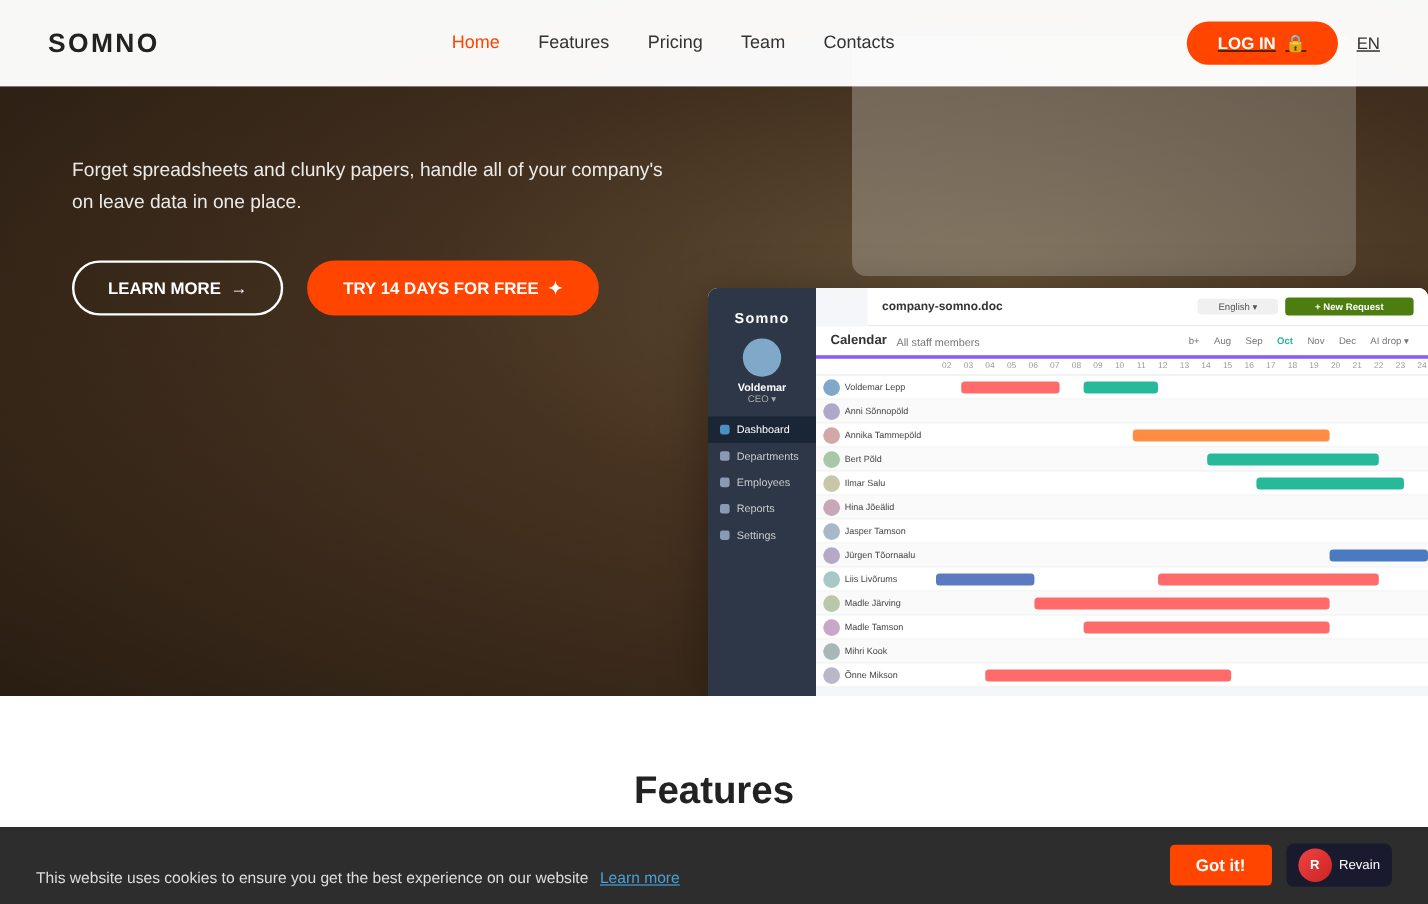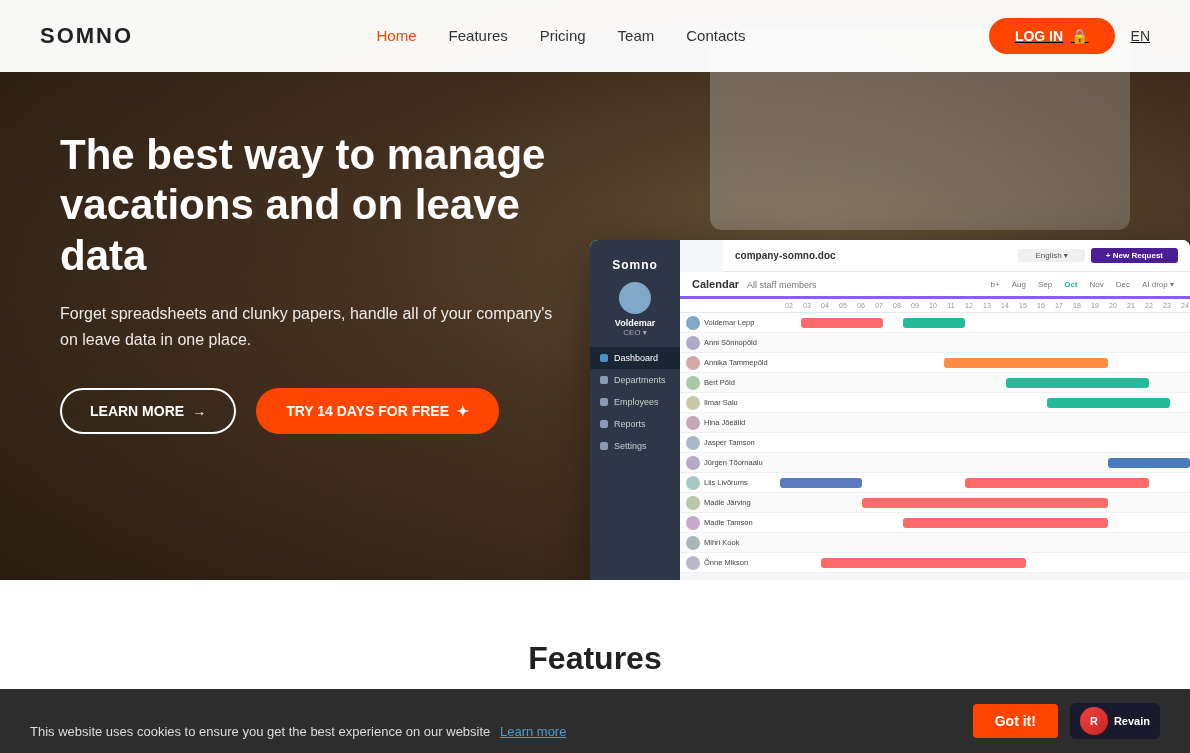--- a/index.html
+++ b/index.html
@@ -237,24 +237,24 @@
       gap: 6px;
     }
     .app-lang-badge {
       background: #f0f0f0;
       border-radius: 3px;
       padding: 2px 17px;
       font-size: 8px;
       color: #555;
     }
     .app-new-request-btn {
-      background: #4c1d95;
+      background: #4d7c0f;
       color: #fff;
       border-radius: 3px;
-      padding: 3px 15px;
+      padding: 3px 25px;
       font-size: 8px;
       font-weight: 600;
     }
 
     .app-calendar-header {
       background: #fff;
       padding: 6px 12px;
       display: flex;
       align-items: flex-end;
       gap: 8px;
@@ -410,21 +410,21 @@
       display: flex;
       align-items: center;
       justify-content: center;
       font-size: 11px;
       color: #fff;
       font-weight: 700;
     }
     .revain-text {
       color: #fff;
       font-size: 11px;
-      font-weight: 700;
+      font-weight: 400;
     }
   </style>
 </head>
 <body>
 
 <nav class="navbar">
   <span class="navbar-logo">SOMNO</span>
   <ul class="navbar-nav">
     <li><a href="#" class="active">Home</a></li>
     <li><a href="#">Features</a></li>
@@ -437,21 +437,20 @@
       <span>LOG IN</span>
       <span>🔒</span>
     </button>
     <span class="lang-label">EN</span>
   </div>
 </nav>
 
 <section class="hero">
   <div class="hero-bg"></div>
   <div class="hero-content">
-    <h1 class="hero-title">The best way to manage vacations and on leave data</h1>
     <p class="hero-subtitle">Forget spreadsheets and clunky papers, handle all of your company's on leave data in one place.</p>
     <div class="hero-buttons">
       <button class="btn-outline-white">
         <span>LEARN MORE</span>
         <span>→</span>
       </button>
       <button class="btn-orange">
         <span>TRY 14 DAYS FOR FREE</span>
         <span>✦</span>
       </button>

